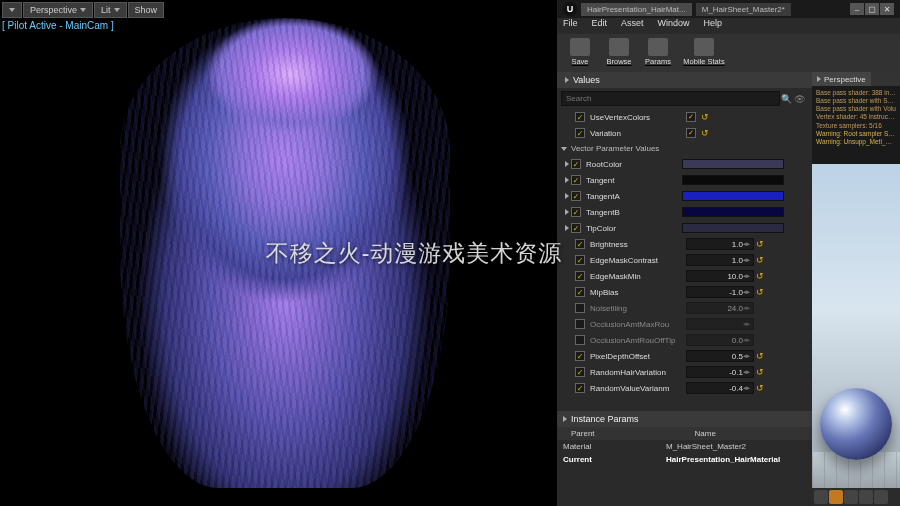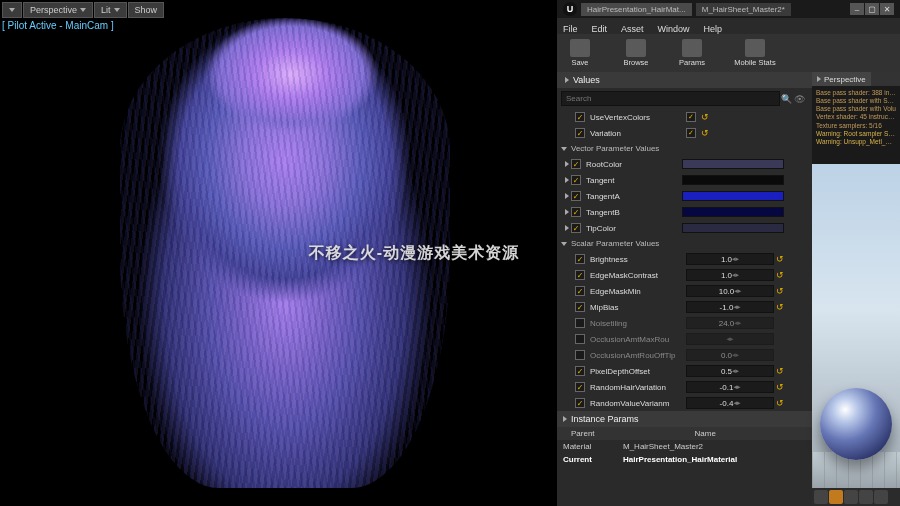--- a/index.html
+++ b/index.html
@@ -39,24 +39,24 @@
 }
 
 
 .tabs-row { background: #1a1a1a; height: 18px; display: flex; align-items: center; padding: 0 6px; gap: 4px; }
 .ue-logo { width: 14px; height: 14px; border-radius: 50%; background: #111; display: flex; align-items: center; justify-content: center; color: #fff; font-size: 9px; font-weight: bold; }
 .doc-tab { background: #3a3a3a; color: #bbb; font-size: 8px; padding: 2px 6px; display: flex; align-items: center; gap: 3px; }
 .doc-tab.active { background: #4a4a4a; }
 .win-ctrls { margin-left: auto; display: flex; gap: 1px; }
 .win-btn { width: 14px; height: 12px; background: #555; display: flex; align-items: center; justify-content: center; color: #ddd; font-size: 8px; }
 
-.menubar { background: #2a2a2a; height: 16px; display: flex; align-items: flex-end; padding: 0 6px; gap: 14px; }
+.menubar { background: #2a2a2a; height: 16px; display: flex; align-items: flex-start; padding: 0 6px; gap: 14px; }
 .menu-item { color: #ddd; font-size: 9px; }
 
-.toolbar { background: #323232; height: 38px; display: flex; align-items: center; padding: 2px 4px; gap: 18px; }
+.toolbar { background: #323232; height: 38px; display: flex; align-items: flex-start; padding: 2px 4px; gap: 1px; text-decoration: underline; }
 .tool-btn { display: flex; flex-direction: column; align-items: center; width: 38px; padding: 2px; }
 .tool-ico { width: 20px; height: 18px; background: #5a5a5a; border-radius: 2px; }
 .tool-lbl { font-size: 7.5px; color: #ddd; margin-top: 1px; }
 
 
 .editor-body { display: flex; flex: 1; min-height: 0; }
 .details-col { width: 255px; display: flex; flex-direction: column; background: #2a2a2a; }
 .preview-col { width: 88px; background: #333; display: flex; flex-direction: column; position: relative; }
 
 .panel-tab { background: #3a3a3a; color: #eee; font-size: 9px; padding: 3px 8px; display: flex; align-items: center; gap: 4px; }
@@ -76,49 +76,49 @@
 .group-hdr { background: #2a2a2a; color: #bbb; font-size: 8px; padding: 3px 4px; display: flex; align-items: center; gap: 4px; }
 .param-row { display: flex; align-items: center; padding: 1px 0 1px 18px; height: 16px; }
 .cb { width: 10px; height: 10px; background: #1a1a1a; border: 1px solid #666; display: flex; align-items: center; justify-content: center; color: #e8b000; font-size: 8px; margin-right: 5px; flex-shrink: 0; }
 .cb.on::after { content: "✓"; color: #e8b000; }
 .plabel { width: 96px; color: #ddd; font-size: 8px; flex-shrink: 0; }
 .plabel.dim { color: #888; }
 .small-cb { width: 10px; height: 10px; background: #1a1a1a; border: 1px solid #666; display: flex; align-items: center; justify-content: center; font-size: 7px; margin-right: 3px; }
 .small-cb.on::after { content: "✓"; color: #e8b000; }
 .reset-arrow { color: #e8b000; font-size: 9px; margin-left: 2px; }
 .color-swatch { width: 102px; height: 10px; border: 1px solid #111; }
-.spinner { width: 88px; height: 12px; background: #1b1b1b; border: 1px solid #111; color: #ddd; font-size: 8px; padding: 4px 3px; display: flex; align-items: center; justify-content: center; }
+.spinner { width: 68px; height: 12px; background: #1b1b1b; border: 1px solid #111; color: #ddd; font-size: 8px; padding: 4px 3px; display: flex; align-items: center; justify-content: flex-end; }
 .spinner .handle { color: #777; font-size: 7px; }
 
 .instance-parent { background: #2a2a2a; }
 .ip-hdr { background: #3a3a3a; color: #eee; font-size: 9px; padding: 3px 6px; display: flex; align-items: center; gap: 4px; }
 .ip-cols { display: flex; background: #333; font-size: 8px; color: #ccc; padding-left: 8px; }
 .ip-c { flex: 1; padding: 2px 6px; }
-.ip-row { display: flex; font-size: 8px; color: #ccc; padding: 2px 6px; }
+.ip-row { display: flex; font-size: 8px; color: #ccc; padding: 2px 6px; gap: 43px; }
 .ip-row .c1 { width: 60px; } .ip-row .c2 { flex: 1; }
 
 
 .pv-tabs { height: 14px; display: flex; }
 .pv-tab { background: #444; font-size: 8px; color: #ddd; padding: 1px 5px; display: flex; align-items: center; gap: 3px; }
 .pv-msgs { background: #1a1a1a; flex: 0 0 78px; font-size: 6.5px; color: #c29a5a; padding: 3px 4px; line-height: 1.25; overflow: hidden; }
 .pv-msgs div { white-space: nowrap; overflow: hidden; text-overflow: ellipsis; }
 .pv-view { flex: 1; background: linear-gradient(#bcd2e6 0%, #d8e5ef 45%, #c8d4de 60%, #a0aab2 100%); position: relative; }
 .pv-sphere { position: absolute; bottom: 28px; left: 8px; width: 72px; height: 72px; border-radius: 50%;
   background: radial-gradient(circle at 35% 30%, #fff 0%, #b7c7e8 18%, #6575b5 45%, #2a3368 80%, #0d1030 100%);
   box-shadow: 0 8px 14px rgba(0,0,0,.4); }
 .pv-grid { position: absolute; bottom: 0; left: 0; right: 0; height: 36px; background:
   repeating-linear-gradient(90deg, rgba(120,120,120,.3) 0 1px, transparent 1px 12px),
   linear-gradient(#c2cdd4, #9aa3aa); }
 .pv-toolbar { height: 18px; background: #2b2b2b; display: flex; align-items: center; padding: 0 2px; gap: 1px; }
 .pv-tb-btn { width: 14px; height: 14px; background: #444; border-radius: 2px; }
 .pv-tb-btn.active { background: #c27a1e; }
 
 
 .watermark { position: absolute; left: 46%; top: 50%; transform: translate(-50%,-50%); text-align: center; pointer-events: none; z-index: 50; }
-.watermark .wm-zh { color: rgba(235,235,235,.9); font-size: 16px; font-weight: 700; letter-spacing: 1px; text-shadow: 0 1px 4px rgba(0,0,0,.8); }
+.watermark .wm-zh { color: rgba(235,235,235,.9); font-size: 23px; font-weight: 400; letter-spacing: 1px; text-shadow: 0 1px 4px rgba(0,0,0,.8); }
 .watermark .wm-url { color: rgba(235,235,235,.9); font-size: 18px; letter-spacing: .5px; text-shadow: 0 1px 4px rgba(0,0,0,.8); margin-top: 2px; }
 </style>
 </head>
 <body>
 
 <div class="root">
 
   <div class="viewport-pane">
     <div class="hair-render">
       <div class="hair-shape"></div>
@@ -246,24 +246,20 @@
             <div class="plabel">TangentB</div>
             <div class="color-swatch" style="background:#060640"></div>
           </div>
           <div class="param-row">
             <span class="tri-right" style="margin-left:-10px;margin-right:2px"></span>
             <div class="cb on"></div>
             <div class="plabel">TipColor</div>
             <div class="color-swatch" style="background:#2a2a42"></div>
           </div>
 
-          <div class="group-hdr">
-            <span class="tri-down"></span>
-            <span>Scalar Parameter Values</span>
-          </div>
 
           <div class="param-row">
             <div class="cb on"></div>
             <div class="plabel">Brightness</div>
             <div class="spinner">
                 <span>1.0</span>
                 <span class="handle">◂▸</span>
               </div>
             <span class="reset-arrow">↺</span>
           </div>

